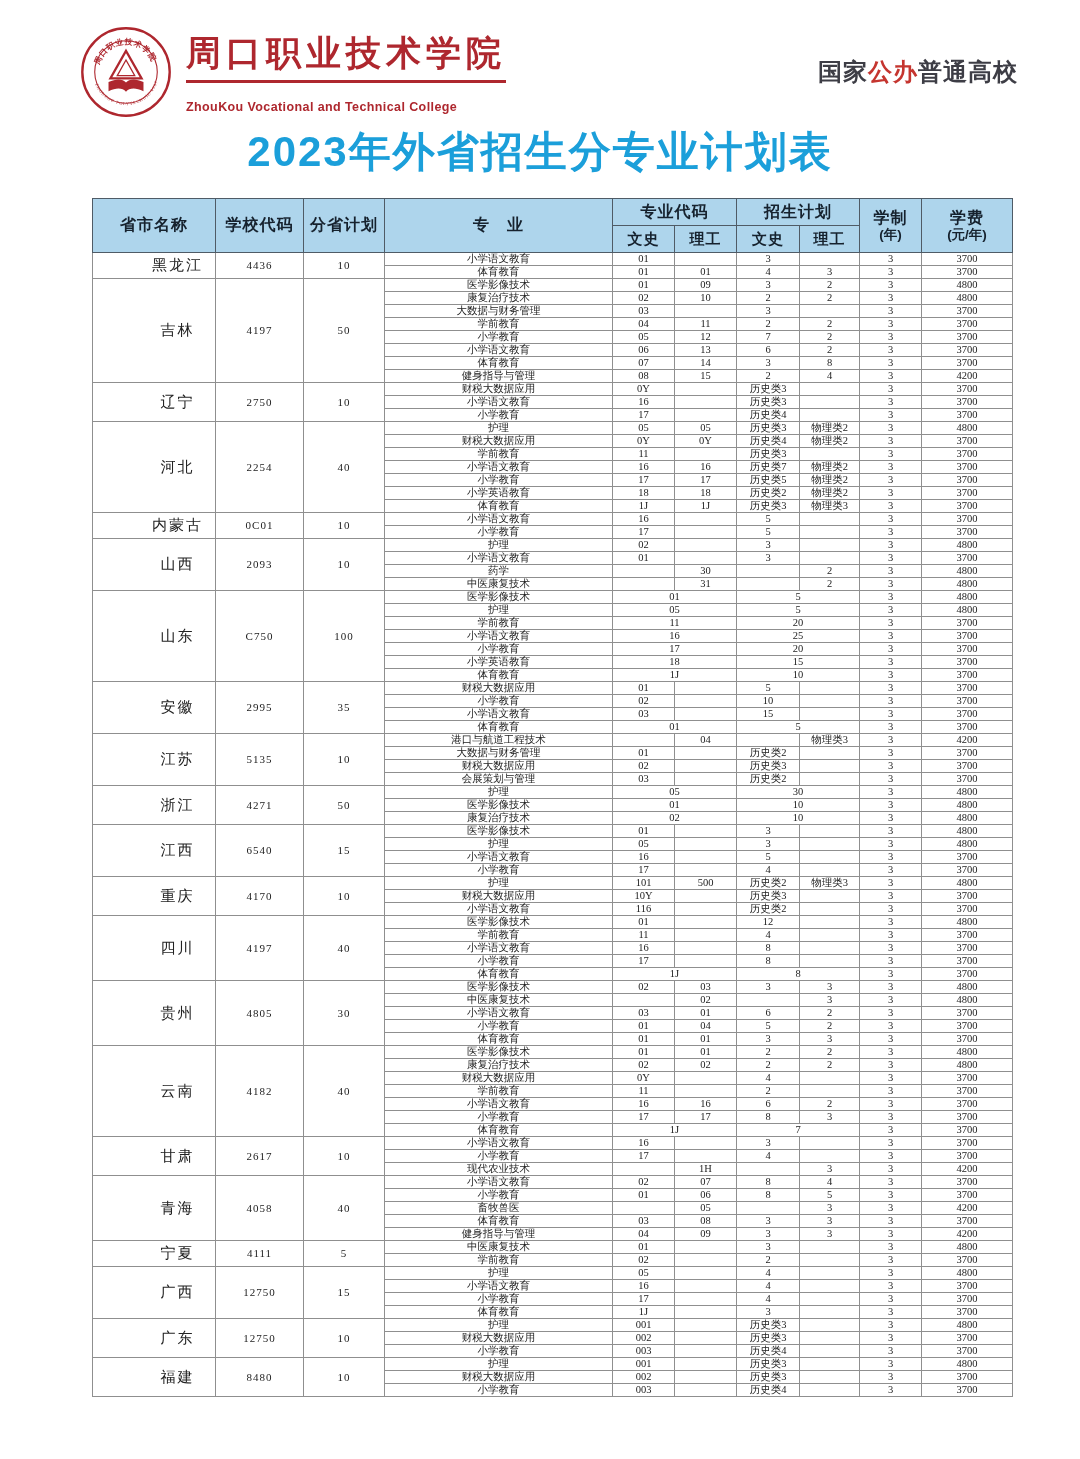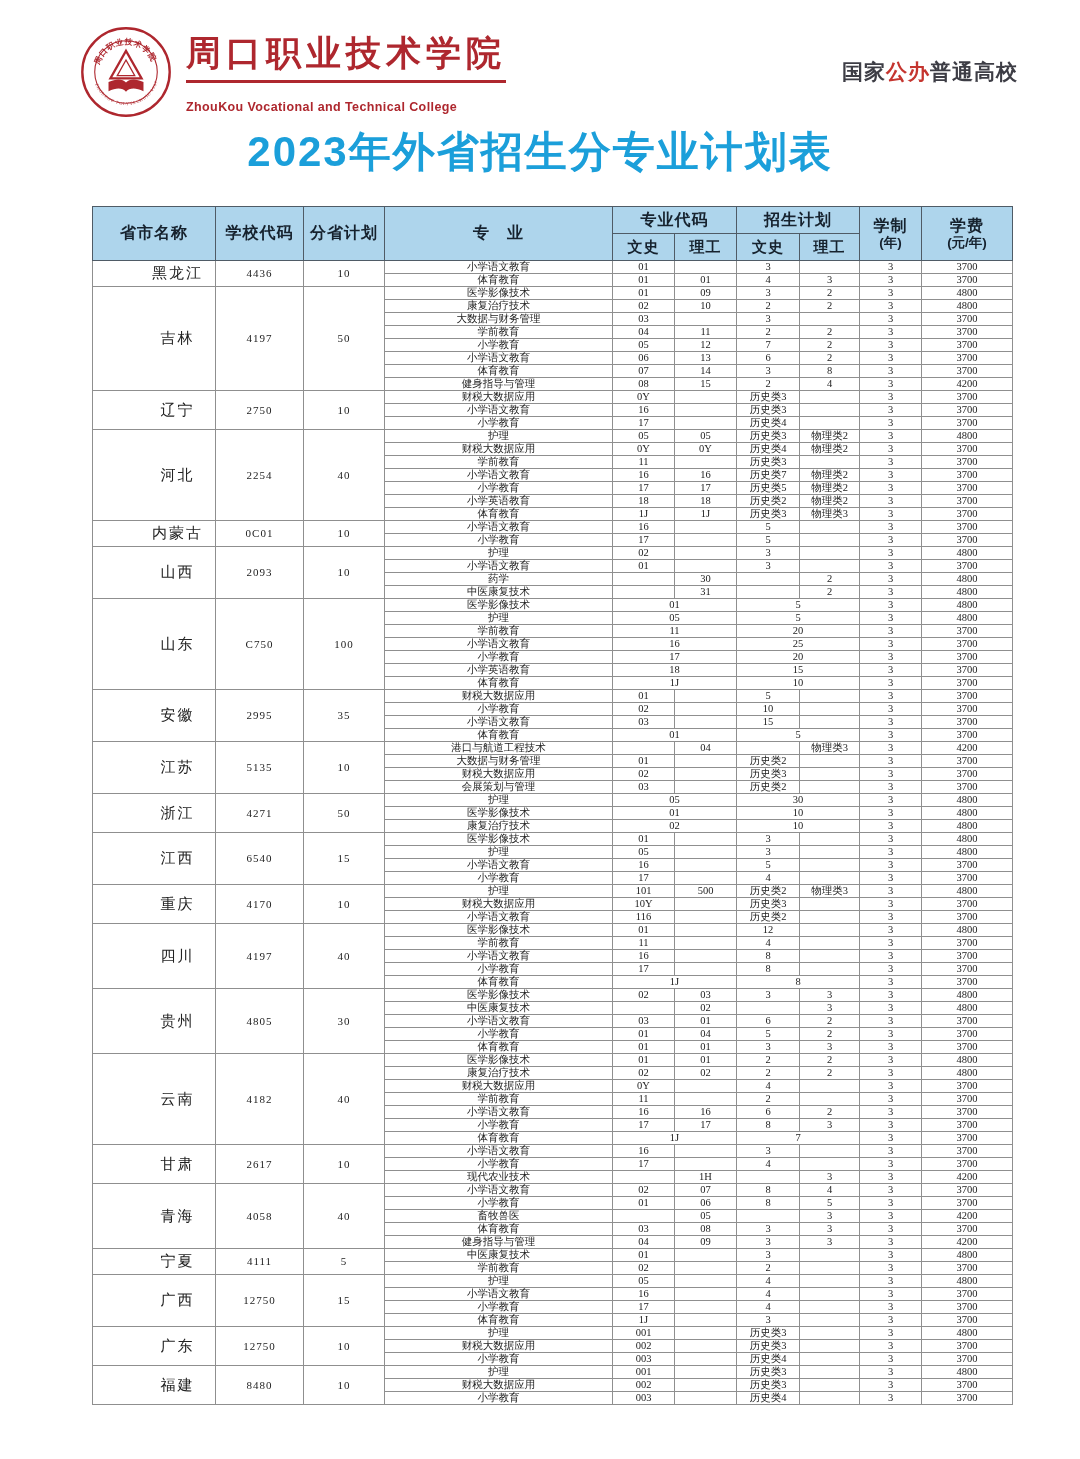--- a/index.html
+++ b/index.html
@@ -20,26 +20,26 @@
     font-size:35px;font-weight:bold;color:var(--red);letter-spacing:5px;
     font-family:"Liberation Serif",serif;
   }
   .brand-text .en{
     margin-top:3px;padding-top:17px;border-top:3px solid var(--red);
     font-family:"Liberation Sans",sans-serif;
     font-size:12.5px;font-weight:bold;color:var(--red);letter-spacing:.4px;
   }
   .badge{
     font-family:"Liberation Sans",sans-serif;
-    font-size:21px;font-weight:600;color:#3d3d45;letter-spacing:1px;white-space:nowrap;
+    font-size:24px;font-weight:600;color:#3d3d45;letter-spacing:1px;white-space:nowrap;
   }
   .badge .hl{color:var(--hl-red);}
   
   .title{
-    text-align:center;margin-top:6px;margin-bottom:26px;
+    text-align:center;margin-top:6px;margin-bottom:18px;
     font-family:"Liberation Sans","DejaVu Sans",sans-serif;
     font-size:42px;font-weight:800;color:var(--blue);letter-spacing:2px;
   }
   
   table{border-collapse:collapse;table-layout:fixed;width:920px;margin-left:92px;border-radius:26px;}
   thead th{
     background:var(--hdr-bg);border:1px solid #4f5b66;
     font-family:"Liberation Sans",sans-serif;font-weight:bold;color:#16222e;
     font-size:16px;height:27px;padding:0;line-height:1.15;letter-spacing:1px;
   }

